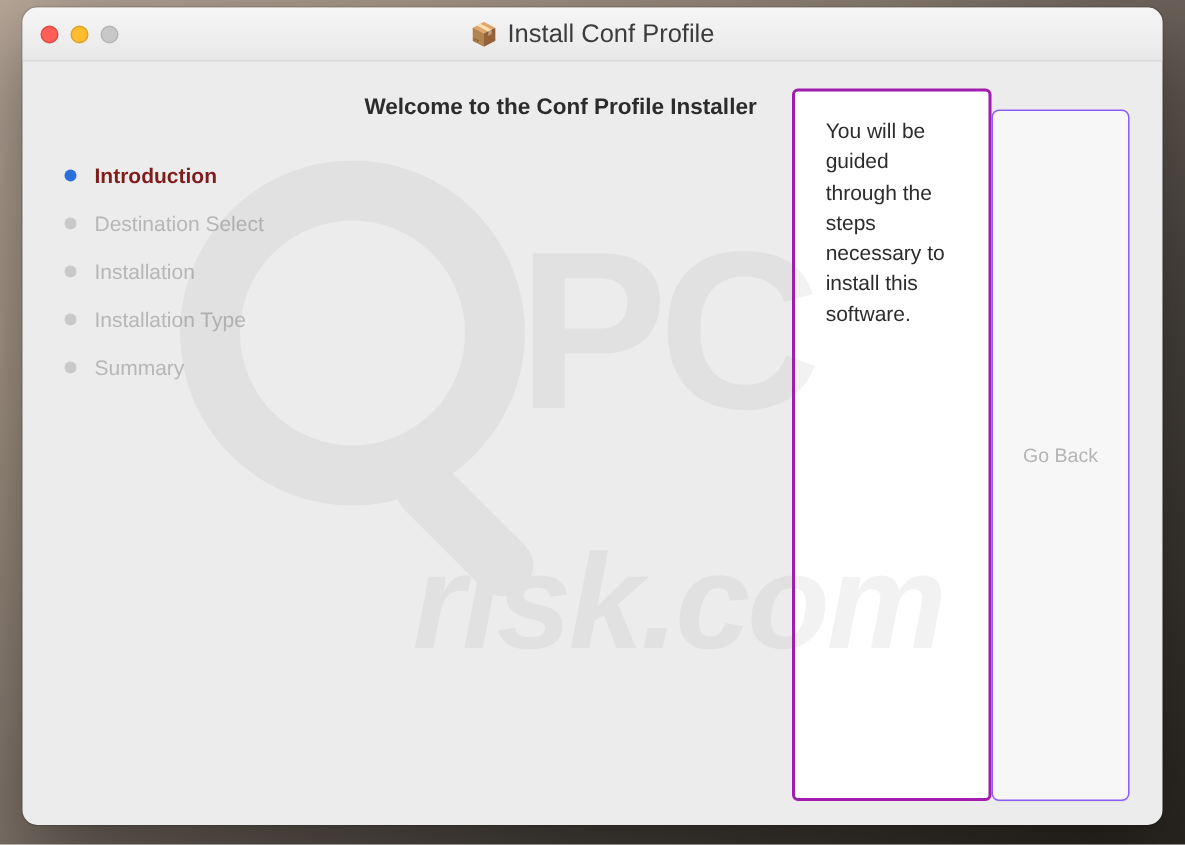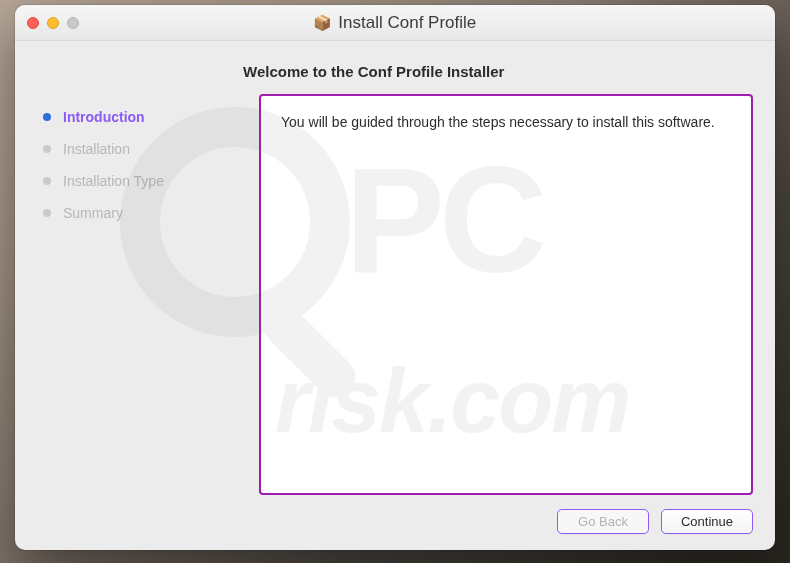--- a/index.html
+++ b/index.html
@@ -72,28 +72,28 @@
     padding: 8px 18px 8px 28px;
     font-size: 14px;
     color: #b7b7b7;
     gap: 12px;
   }
   .steps li .dot {
     width: 8px; height: 8px; border-radius: 50%;
     background: #c9c9c9;
     flex-shrink: 0;
   }
-  .steps li.active { color: #8b5cf6; font-weight: 600; }
+  .steps li.active { color: #7f1d1d; font-weight: 600; }
   .steps li.active .dot { background: #2b6fdc; }
 
   .main {
     flex: 1;
     padding: 18px 22px 16px 0;
     display: flex;
-    flex-direction: column;
+    flex-direction: row;
   }
   .heading {
     font-size: 15px; font-weight: 600; color: #2c2c2c;
     padding: 4px 0 14px 8px;
   }
   .content {
     background: #ffffff;
     border: 2px solid #a21caf;
     border-radius: 4px;
     flex: 1;
@@ -155,38 +155,41 @@
   <div class="body">
 
     <div class="sidebar">
       <ul class="steps">
         <li class="active">
           <span class="dot"></span>
           <span>Introduction</span>
         </li>
         <li>
           <span class="dot"></span>
+          <span>Destination Select</span>
+        </li>
+        <li>
+          <span class="dot"></span>
           <span>Installation</span>
         </li>
         <li>
           <span class="dot"></span>
           <span>Installation Type</span>
         </li>
         <li>
           <span class="dot"></span>
           <span>Summary</span>
         </li>
       </ul>
     </div>
 
     <div class="main">
       <div class="heading">Welcome to the Conf Profile Installer</div>
       <div class="content">
         <span>You will be guided through the steps necessary to install this software.</span>
       </div>
       <div class="buttons">
         <button class="mac" disabled="">Go Back</button>
-        <button class="mac">Continue</button>
       </div>
     </div>
 
   </div>
 </div>
 
 </body></html>

